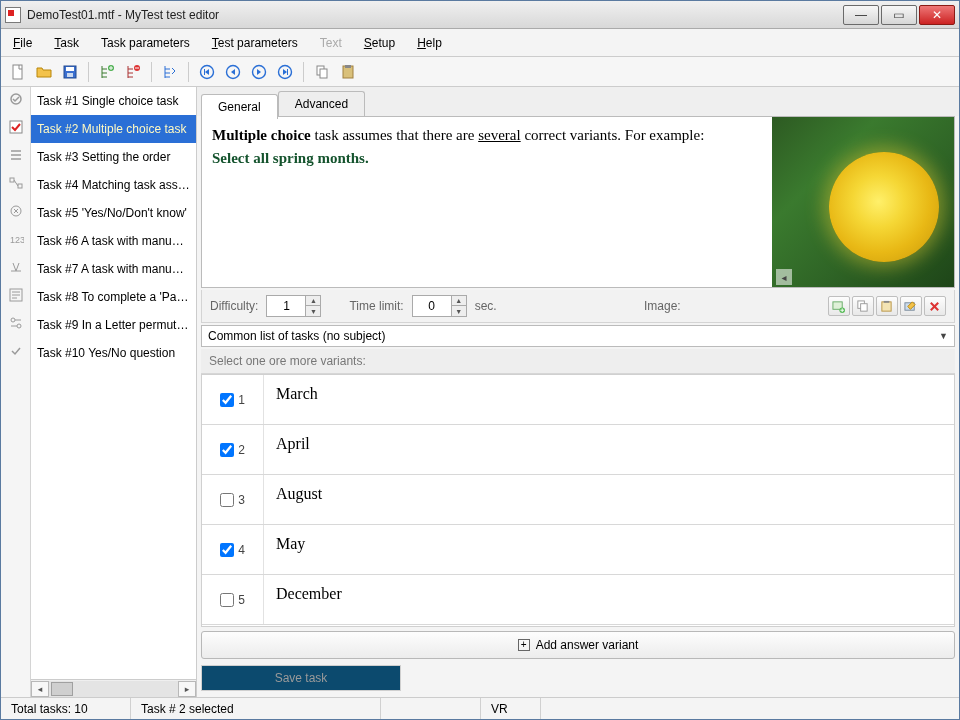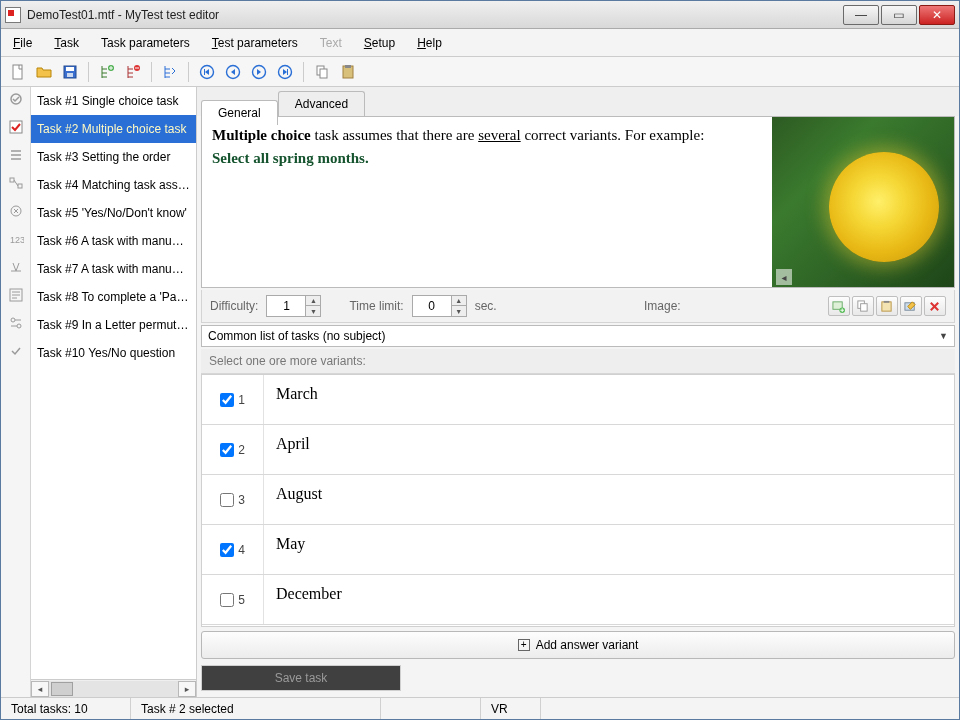--- a/index.html
+++ b/index.html
@@ -35,21 +35,21 @@
 .task-item { padding: 7px 6px; white-space: nowrap; overflow: hidden; text-overflow: ellipsis; font-size: 12px; cursor: default; }
 .task-item.selected { background: #2a6fd6; color: #fef9c3; }
 .hscroll { height: 18px; background: #efefef; border-top: 1px solid #ccc; display: flex; align-items: center; }
 .hscroll .arrow { width: 18px; height: 16px; background: #f7f7f7; border: 1px solid #b8b8b8; display: flex; align-items: center; justify-content: center; font-size: 9px; color: #555; }
 .hscroll .track { flex: 1; height: 16px; background: #e4e4e4; position: relative; }
 .hscroll .thumb { position: absolute; left: 2px; top: 1px; width: 22px; height: 14px; background: #cfcfcf; border: 1px solid #a0a0a0; }
 
 .main { flex: 1; display: flex; flex-direction: column; min-width: 0; background: #f4f4f4; }
 .tabs { display: flex; padding: 4px 4px 0; gap: 0; background: #efefef; }
 .tab { padding: 5px 16px; border: 1px solid #bbb; border-bottom: none; background: #eee; font-size: 12px; border-top-left-radius: 3px; border-top-right-radius: 3px; cursor: default; }
-.tab.active { background: #fff; font-weight: normal; position: relative; top: 9px; }
+.tab.active { background: #fff; font-weight: normal; position: relative; top: 3px; }
 
 .desc-row { display: flex; border: 1px solid #bbb; margin: 0 4px; background: #fff; }
 .desc-text { flex: 1; padding: 8px 10px; font-family: Georgia, "Times New Roman", serif; font-size: 15px; line-height: 1.4; }
 .desc-text .bold { font-weight: bold; }
 .desc-text .underline { text-decoration: underline; }
 .desc-text .prompt { color: #14532d; font-weight: bold; display: block; margin-top: 2px; }
 .desc-img { width: 182px; min-height: 170px; position: relative; overflow: hidden; }
 .flower-bg { position: absolute; inset: 0; background: linear-gradient(135deg, #2d5a22 0%, #3a7a2e 30%, #2f6526 60%, #1e4518 100%); }
 .flower { position: absolute; top: 35px; right: 15px; width: 110px; height: 110px; border-radius: 50%; background: radial-gradient(circle at 45% 45%, #fff06a 0%, #f5d735 30%, #e8b815 60%, #c49308 100%); box-shadow: 0 0 18px 6px rgba(245,215,53,0.4); }
 .img-nav { position: absolute; bottom: 2px; left: 4px; width: 16px; height: 16px; background: rgba(255,255,255,0.55); display: flex; align-items: center; justify-content: center; font-size: 10px; color: #444; }
@@ -74,21 +74,21 @@
 .variant { display: flex; align-items: stretch; border-bottom: 1px solid #d8d8d8; min-height: 50px; }
 .variant .chkcell { width: 62px; display: flex; align-items: center; justify-content: center; gap: 4px; border-right: 1px solid #e2e2e2; font-size: 12px; color: #444; }
 .variant .chkcell input { width: 14px; height: 14px; }
 .variant .txtcell { flex: 1; padding: 10px 12px; font-family: Georgia, "Times New Roman", serif; font-size: 16px; }
 
 .addbtn-row { margin: 4px; }
 .addbtn { width: 100%; padding: 6px; background: linear-gradient(#fdfdfd,#ececec); border: 1px solid #b8b8b8; border-radius: 3px; font-size: 12px; display: flex; align-items: center; justify-content: center; gap: 6px; cursor: default; }
 .square-plus { display: inline-flex; width: 12px; height: 12px; border: 1px solid #666; align-items: center; justify-content: center; font-size: 10px; line-height: 1; }
 
 .save-row { margin: 2px 4px 6px; }
-.savebtn { width: 200px; padding: 5px; background: #404040; border: 1px solid #cfcfcf; color: #9a9a9a; font-size: 12px; text-align: center; }
+.savebtn { width: 200px; padding: 5px; background: #0c4a6e; border: 1px solid #cfcfcf; color: #9a9a9a; font-size: 12px; text-align: center; }
 
 .statusbar { height: 22px; border-top: 1px solid #ccc; background: #f4f4f4; display: flex; align-items: center; font-size: 12px; }
 .statusbar .cell { padding: 0 10px; border-right: 1px solid #d0d0d0; height: 100%; display: flex; align-items: center; }
 .statusbar .cell:last-child { border-right: none; }
 </style>
 </head>
 <body>
 
 <div class="window">
 

